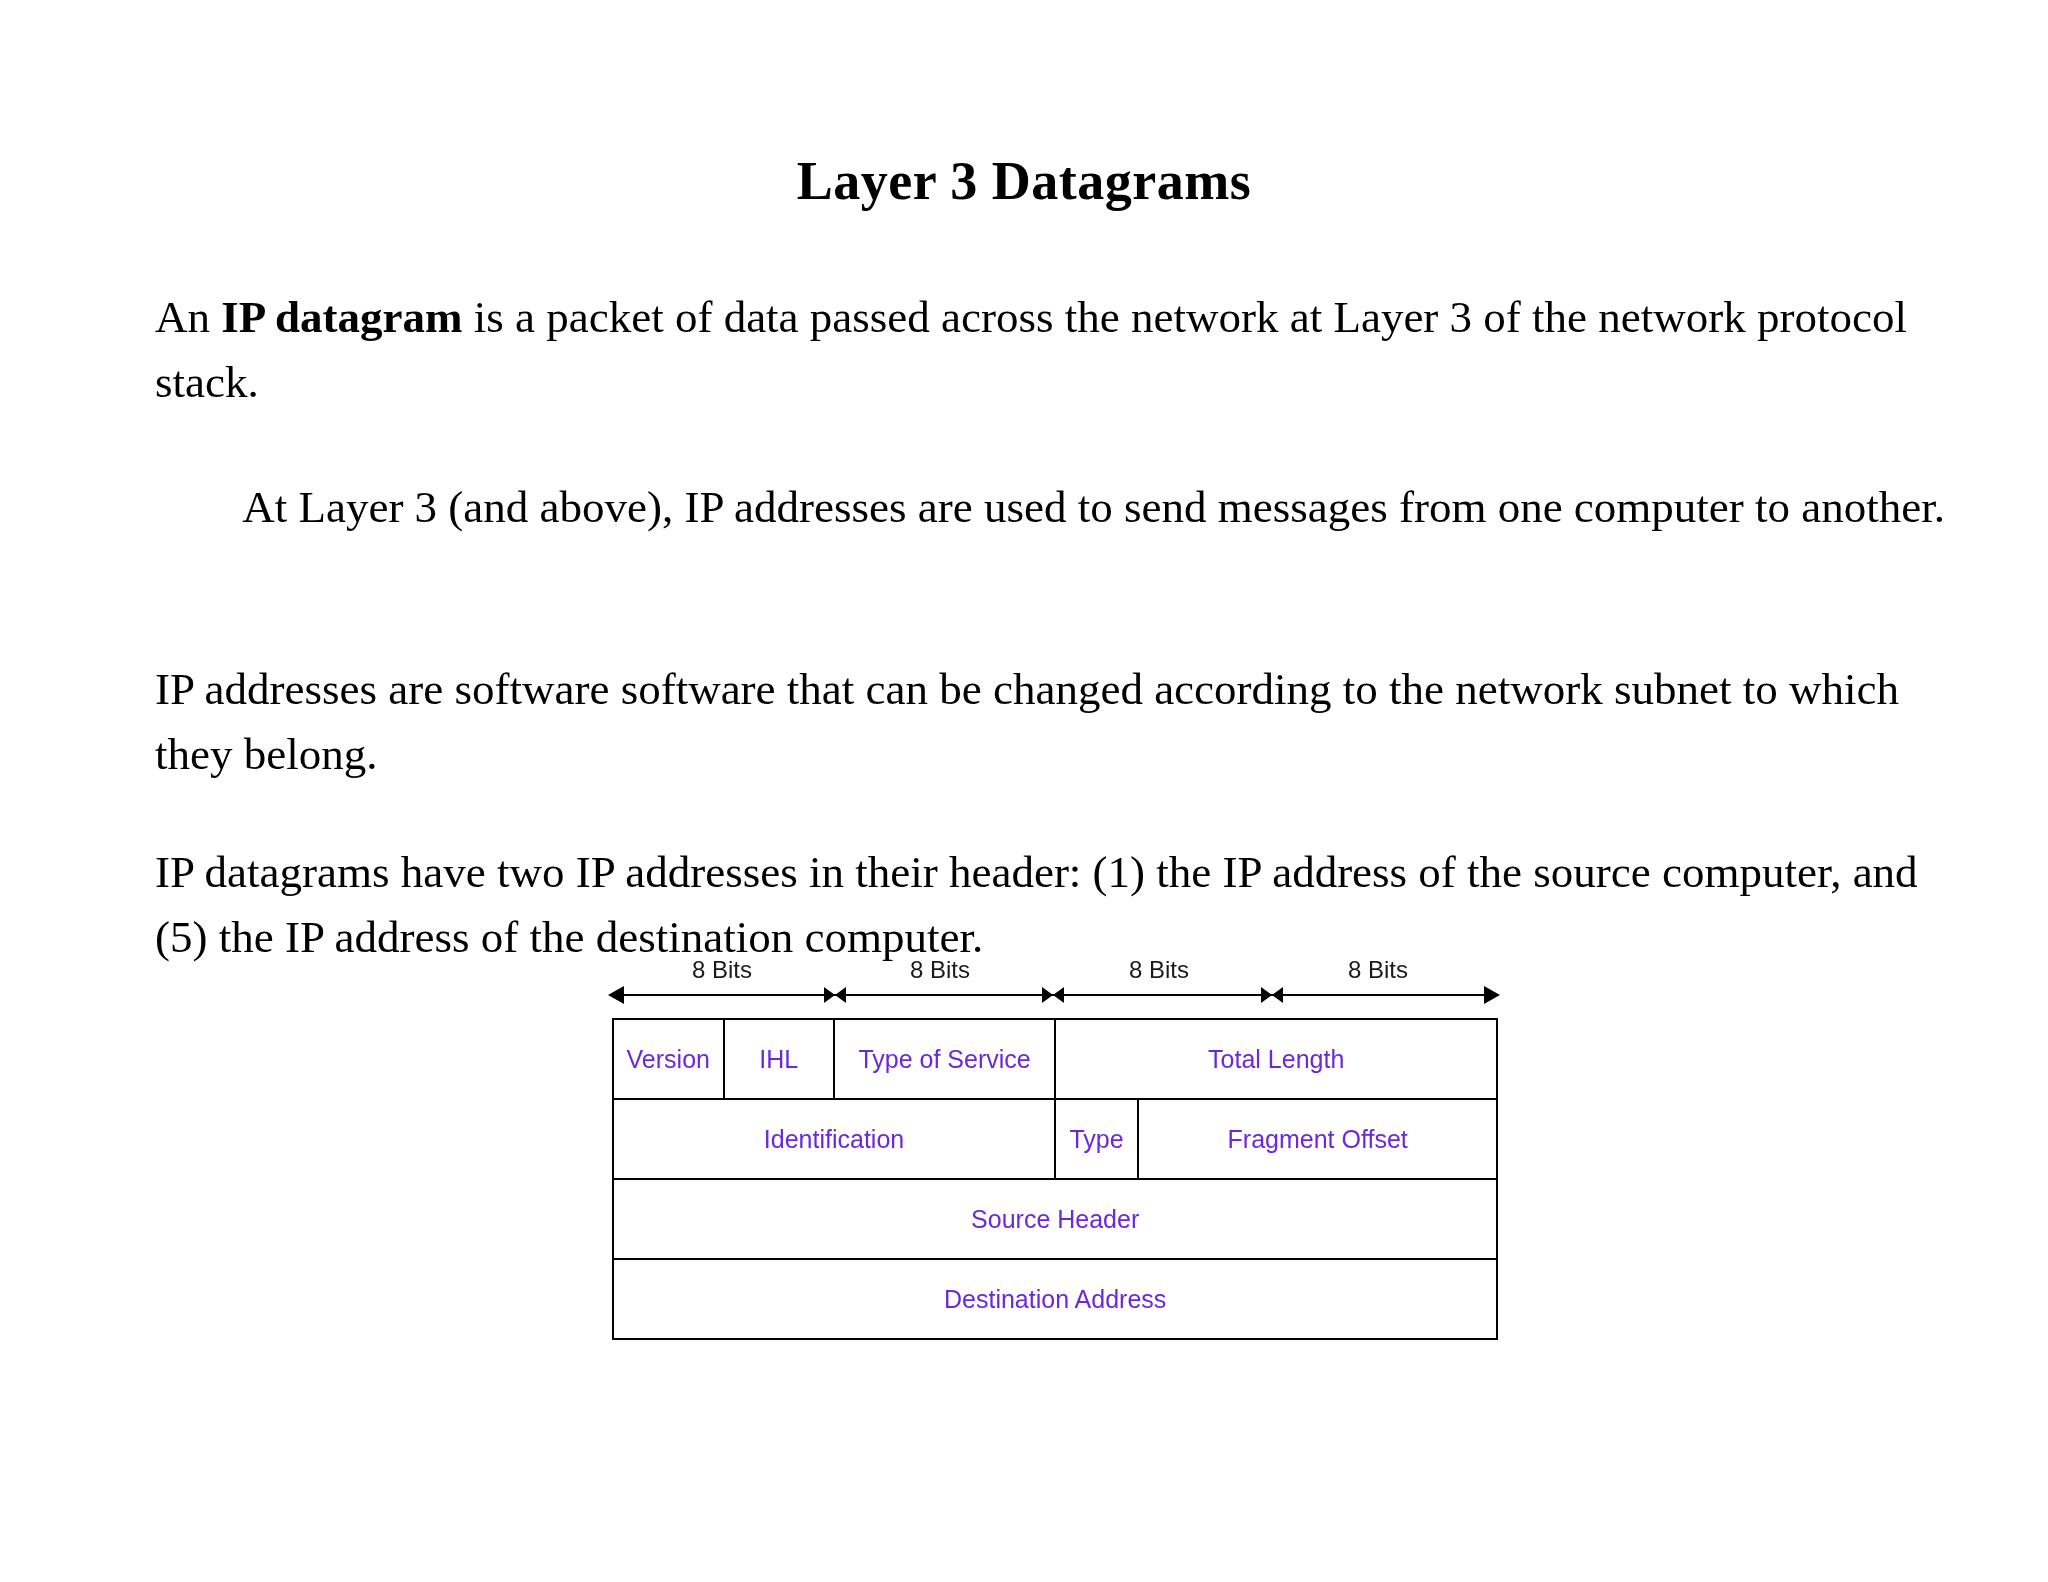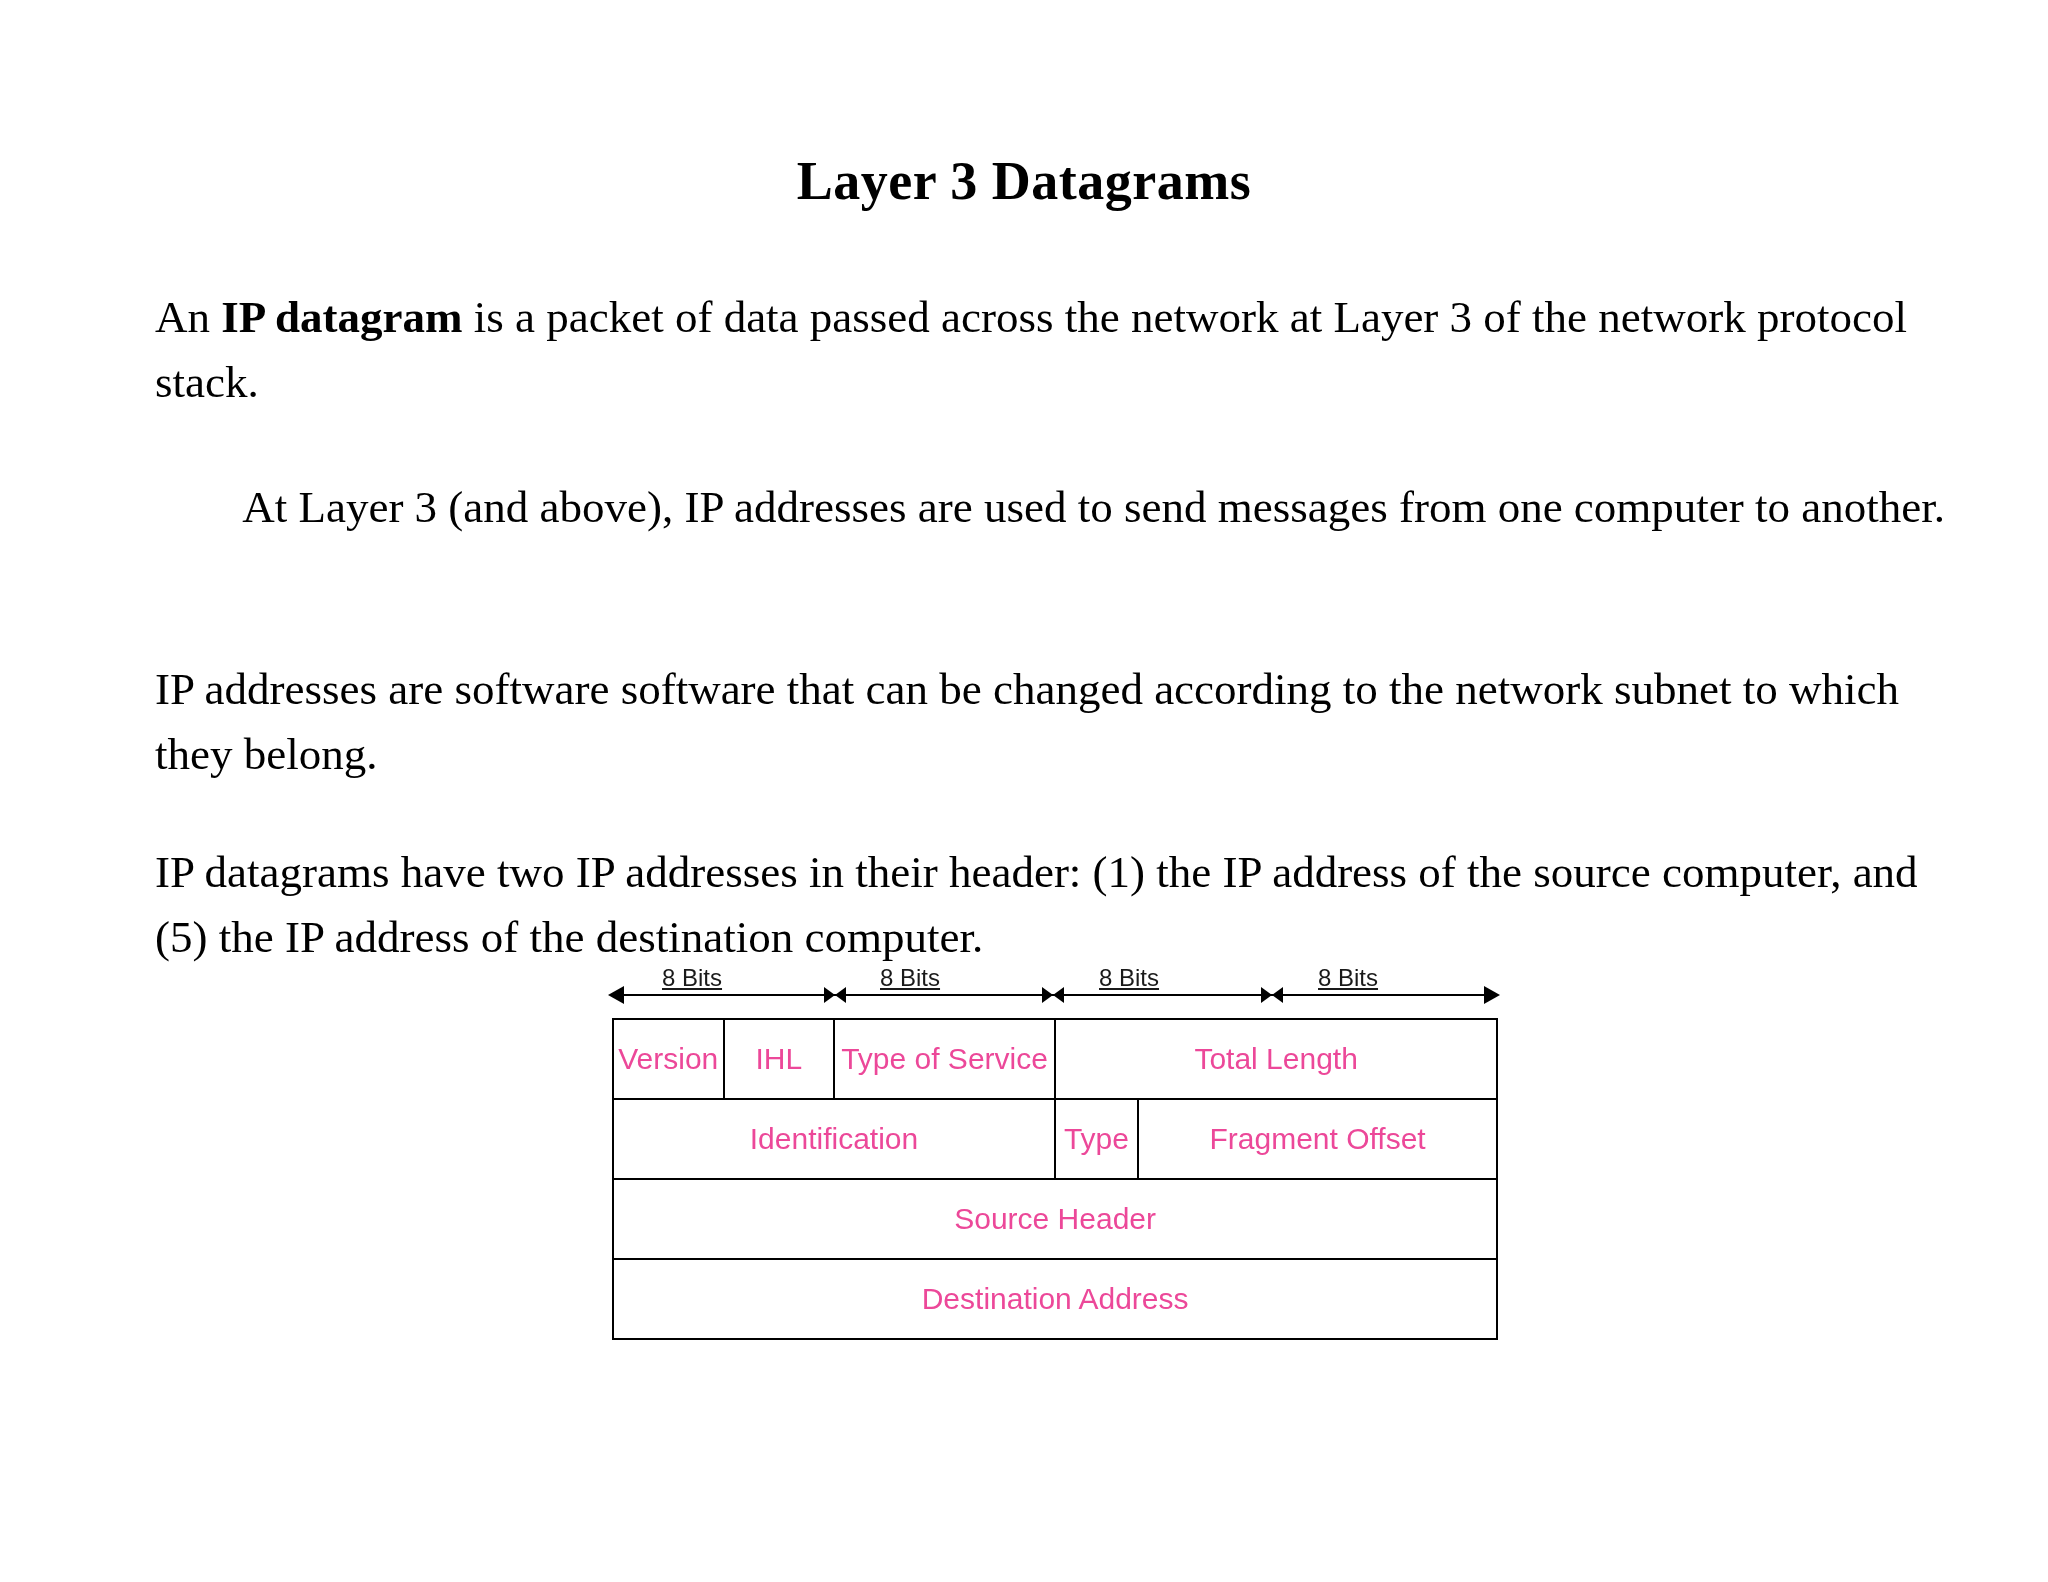--- a/index.html
+++ b/index.html
@@ -57,27 +57,27 @@
   }
 
   
   .bit-scale {
     position: relative;
     height: 58px;
     width: 884px;
   }
   .bit-label {
     position: absolute;
-    top: 16px;
+    top: 8px;
     font-family: "Liberation Sans", "DejaVu Sans", sans-serif;
     font-size: 24px;
     line-height: 28px;
     color: #1a1a1a;
+    text-align: center;
     width: 120px;
-    text-decoration: underline;
   }
   .bit-label.b0 { left: 50px; }
   .bit-label.b1 { left: 268px; }
   .bit-label.b2 { left: 487px; }
   .bit-label.b3 { left: 706px; }
 
   .scale-line {
     position: absolute;
     left: 0;
     top: 46px;
@@ -127,23 +127,23 @@
     border-collapse: collapse;
     table-layout: fixed;
     margin-top: 12px;
   }
   .hdr-table td {
     border: 2px solid #000000;
     height: 78px;
     text-align: center;
     vertical-align: middle;
     font-family: "Liberation Sans", "DejaVu Sans", sans-serif;
-    font-size: 30px;
+    font-size: 25px;
     line-height: 30px;
-    color: #ec4899;
+    color: #6d28d9;
     padding: 0 4px;
     white-space: nowrap;
     overflow: hidden;
   }
 </style>
 </head>
 <body>
 
 <h1 class="slide-title">Layer 3 Datagrams</h1>
 

